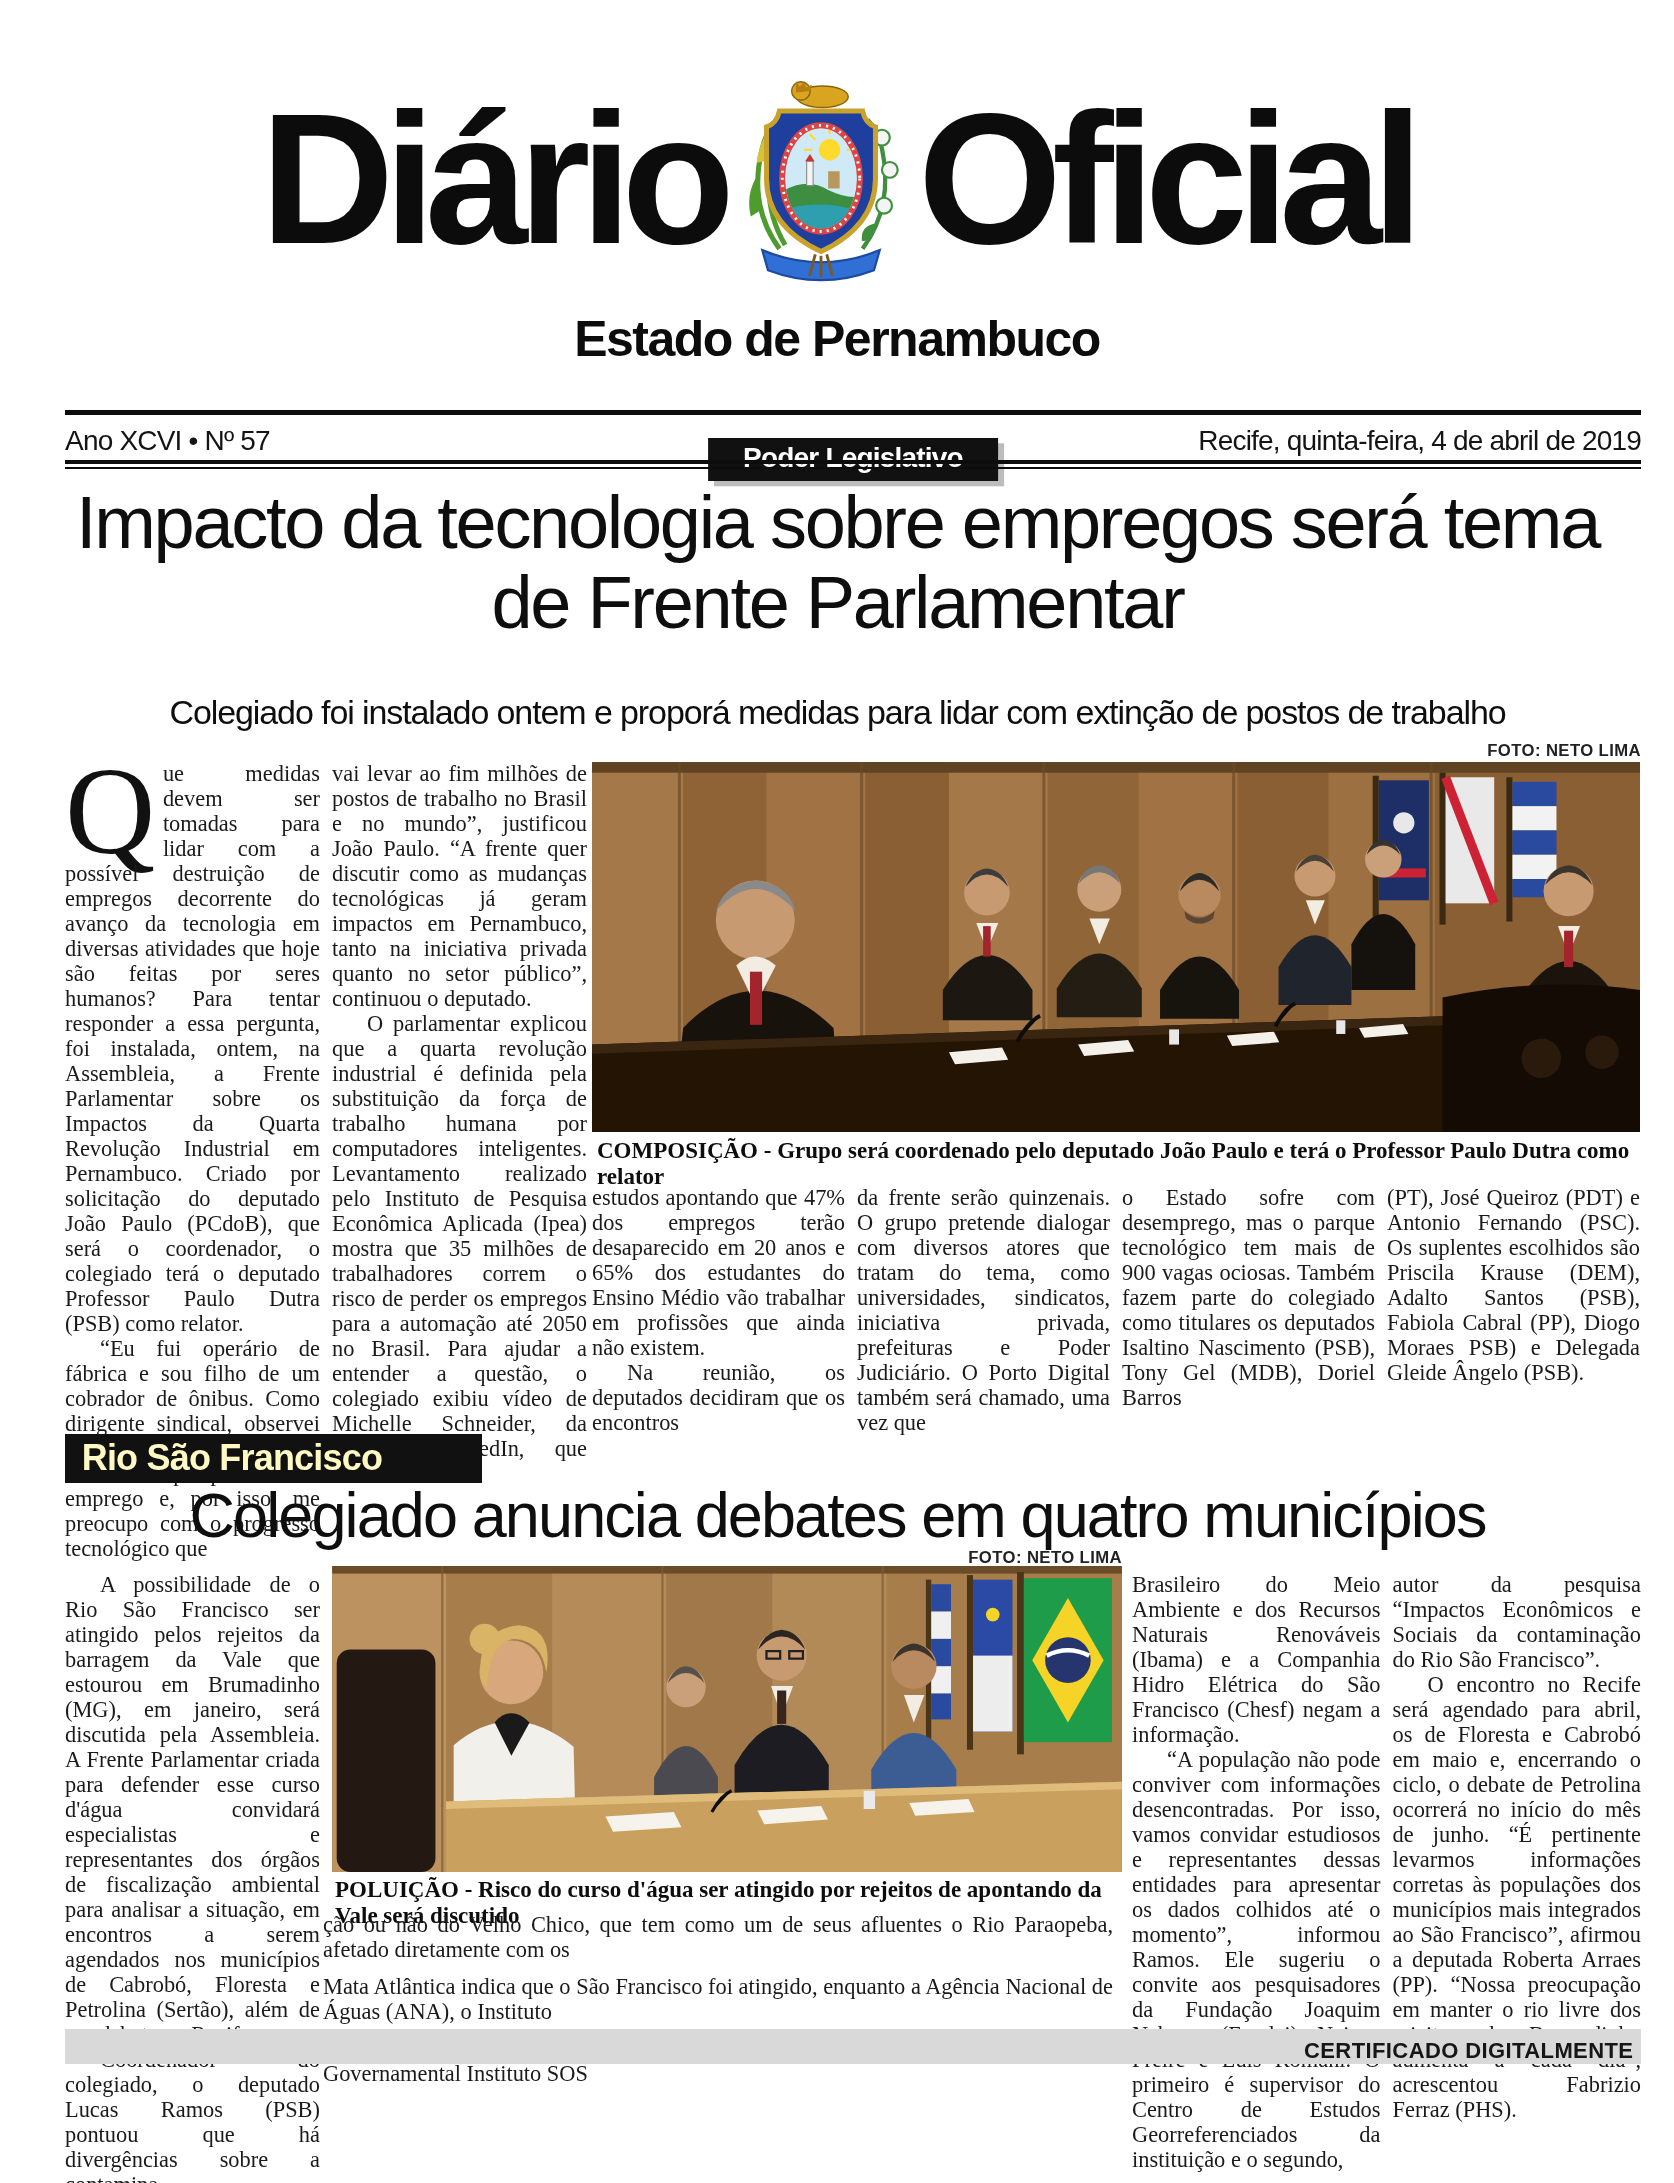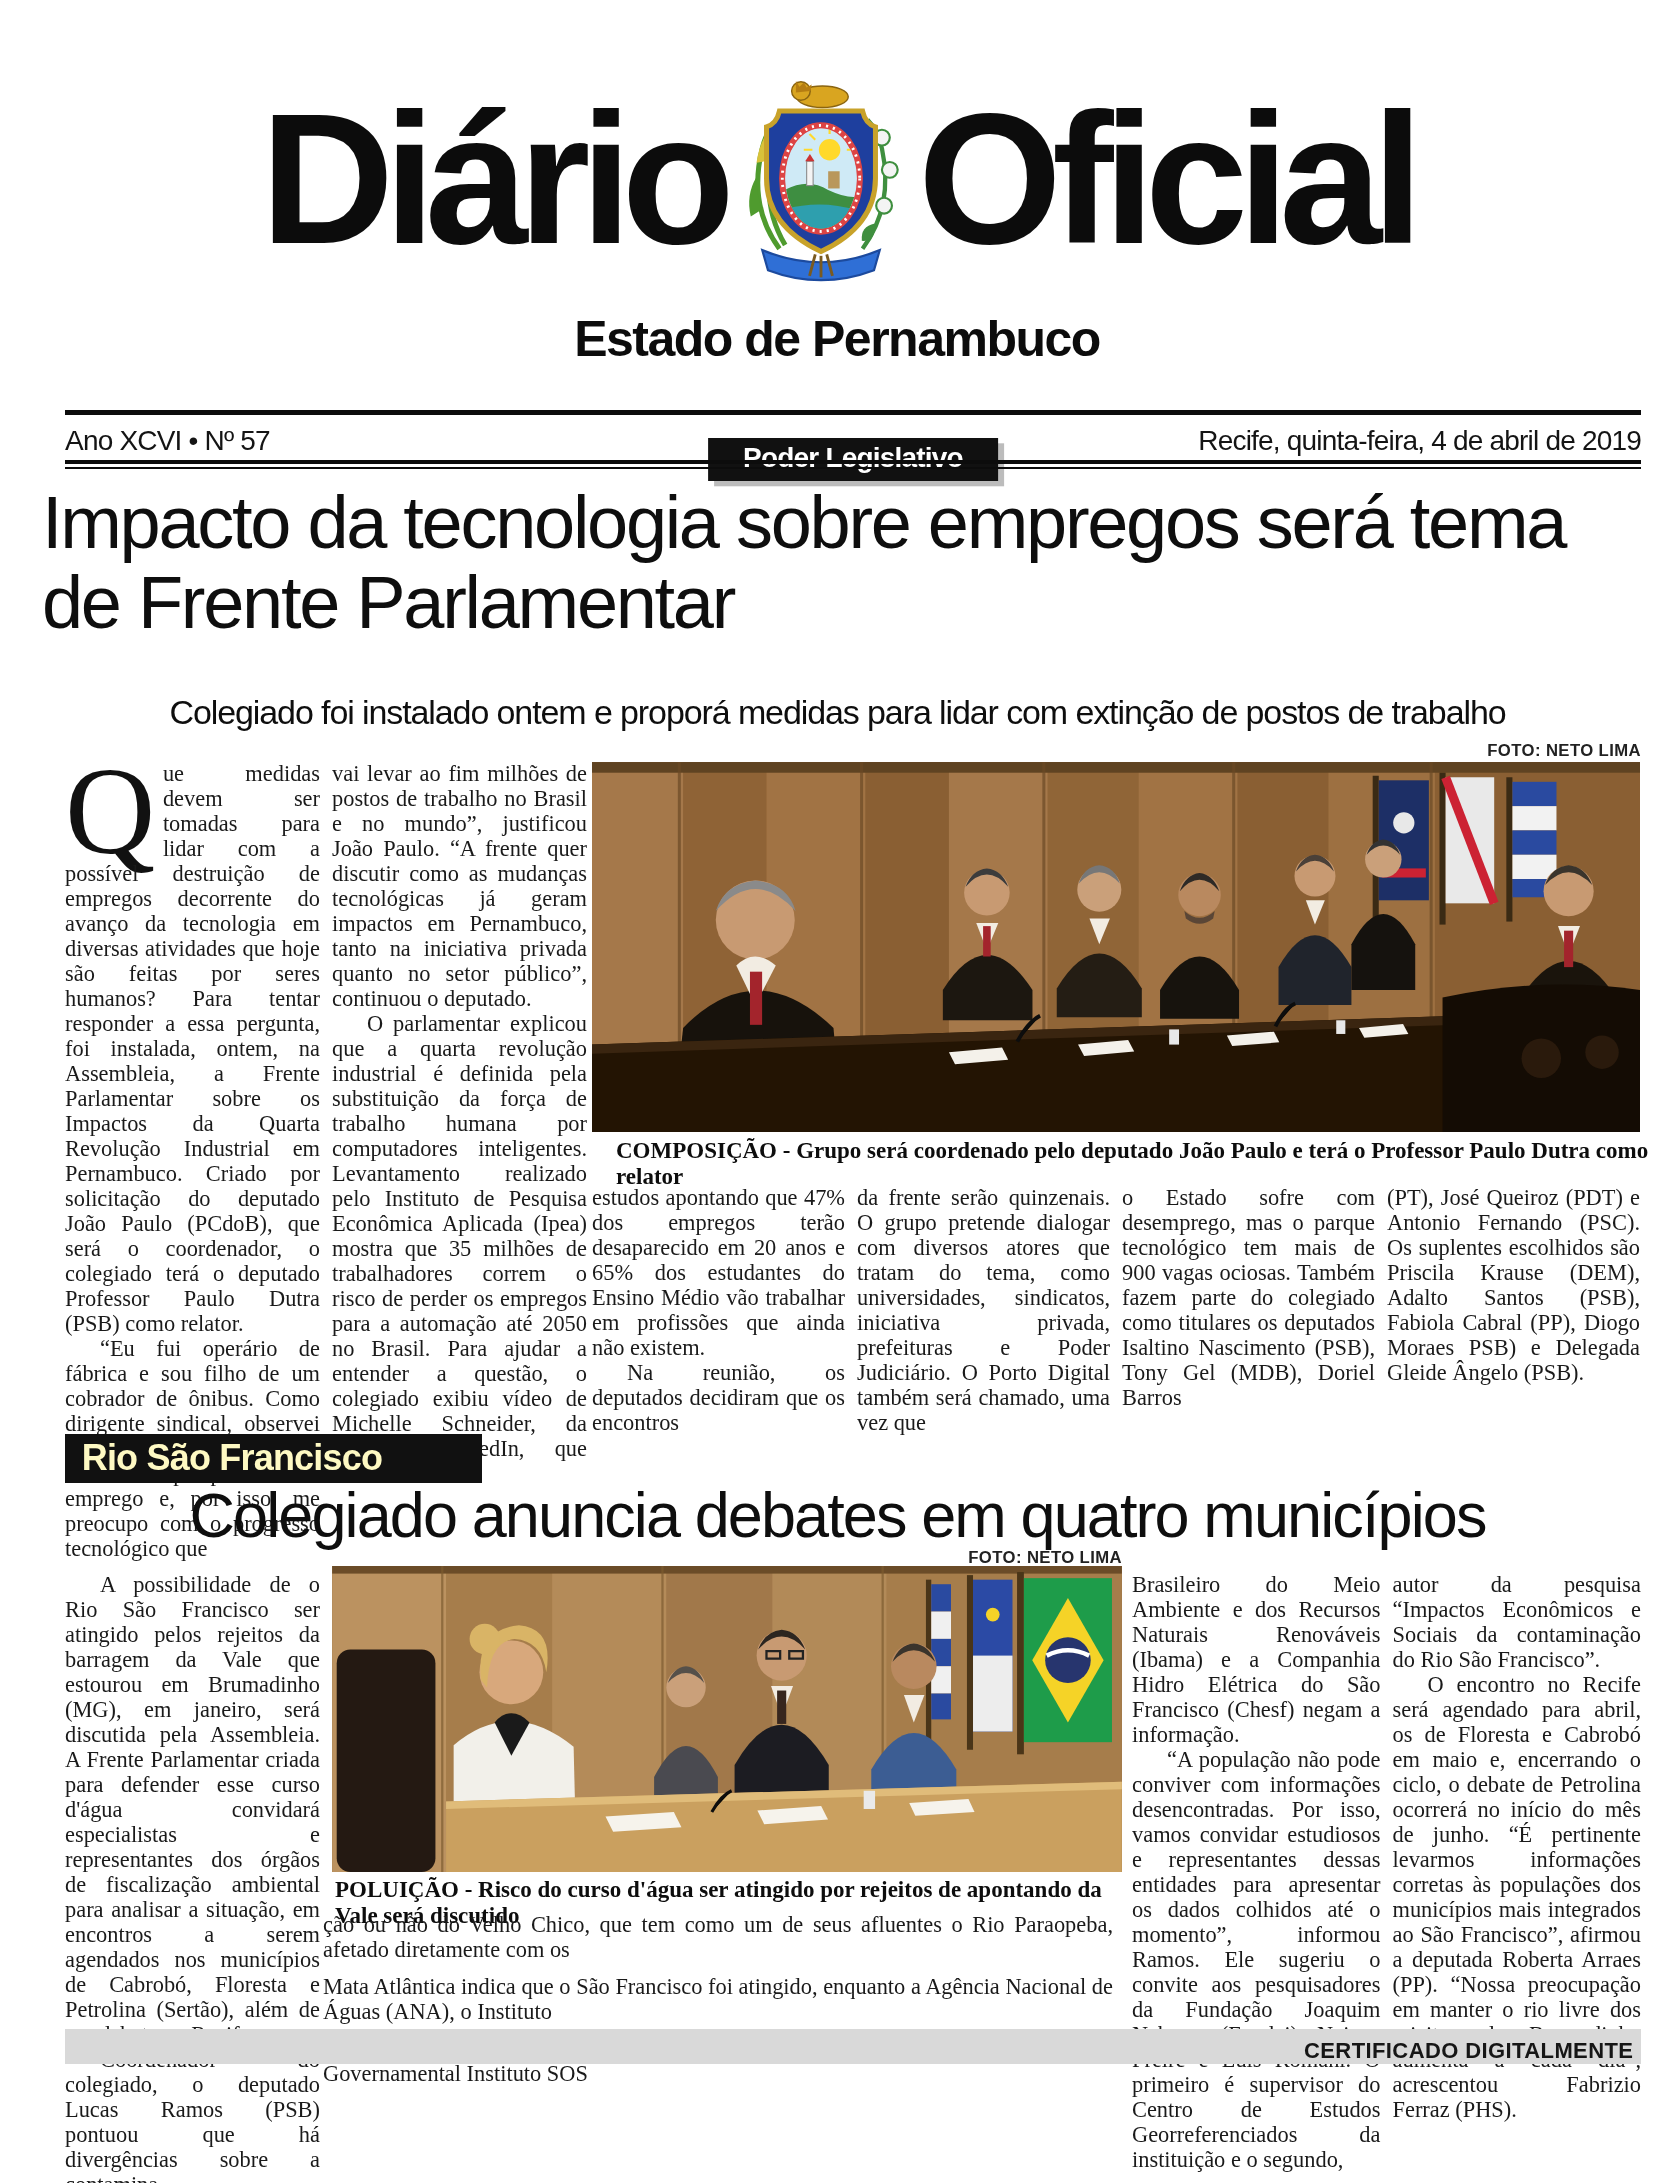--- a/index.html
+++ b/index.html
@@ -21,21 +21,21 @@
   .dateline{top:419px;left:65px;width:1576px;height:44px;
     font-family:"Liberation Sans",sans-serif;font-size:28px;font-weight:500;
     letter-spacing:-0.8px;display:flex;align-items:center;justify-content:space-between;}
   .dateline .mid{position:absolute;left:50%;top:0;transform:translateX(-50%);
     background:#111;color:#fff;font-weight:bold;padding:3.8px 35px 6.8px 35px;
     box-shadow:6px 5.3px 0 #bcbcbc;margin-top:19px;}
   .rule-double-a{top:460px;left:65px;width:1576px;height:3.8px;background:#0c0c0c;}
   .rule-double-b{top:467px;left:65px;width:1576px;height:1.5px;background:#0c0c0c;}
 
   
-  .h1{top:483px;left:42px;width:1591px;text-align:left;
+  .h1{top:483px;left:42px;width:1591px;text-align:center;
     font-family:"Liberation Sans",sans-serif;font-weight:500;font-size:74px;
     letter-spacing:-2.3px;line-height:80px;color:#0e0e0e;}
   .deck{top:693px;left:42px;width:1591px;text-align:center;
     font-family:"Liberation Sans",sans-serif;font-weight:500;font-size:34px;
     letter-spacing:-1.1px;color:#0e0e0e;}
   .credit{font-family:"Liberation Sans",sans-serif;font-weight:bold;font-size:16.7px;
     letter-spacing:0.4px;color:#222;text-align:right;}
   .credit1{top:741px;left:65px;width:1576px;}
   .credit2{top:1548px;left:65px;width:1057px;}
 
@@ -47,21 +47,21 @@
   .cols .bodycol{flex:1;}
   .a1-left{top:761px;left:65px;width:522px;}
   .dropcap{float:left;font-size:125px;line-height:90px;padding:4.6px 7.6px 0 0;
     font-weight:normal;color:#111;}
 
   
   .photo{background:#000;}
   .photo svg{display:block;}
   .photo1{top:762px;left:592px;width:1048px;height:370px;}
   .caption{font-weight:bold;font-size:23px;color:#0d0d0d;text-align:left;}
-  .caption1{top:1138px;left:616px;width:1043px;}
+  .caption1{top:1138px;left:597px;width:1043px;}
   .a1-cols4{top:1185px;left:592px;width:1048px;}
   .photo2{top:1566px;left:332px;width:790px;height:306px;}
   .caption2{top:1877px;left:335px;width:787px;}
   .a2-cols3{top:1912px;left:323px;width:790px;flex-direction:column;}
   .a2-col1{top:1572px;left:65px;width:255px;}
   .a2-right{top:1572px;left:1132px;width:509px;}
 
   
   .banner{top:1434px;left:65px;width:417px;height:49px;background:#111;color:#fef9c3;
     font-family:"Liberation Sans",sans-serif;font-weight:bold;font-size:36px;

